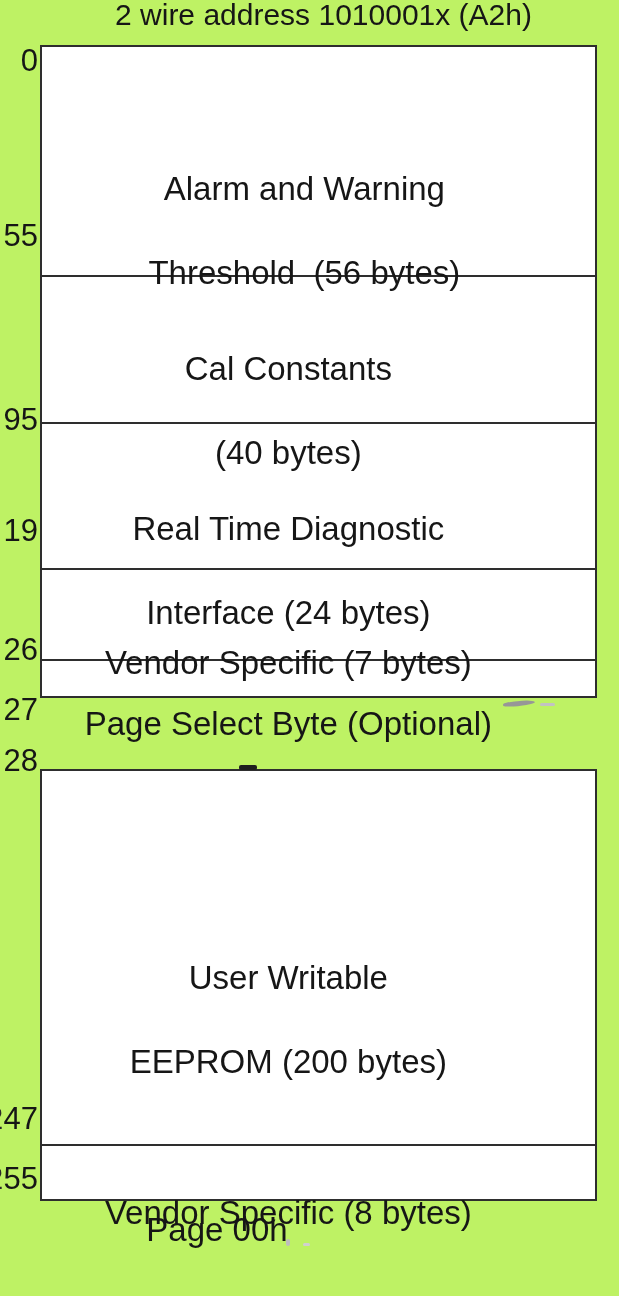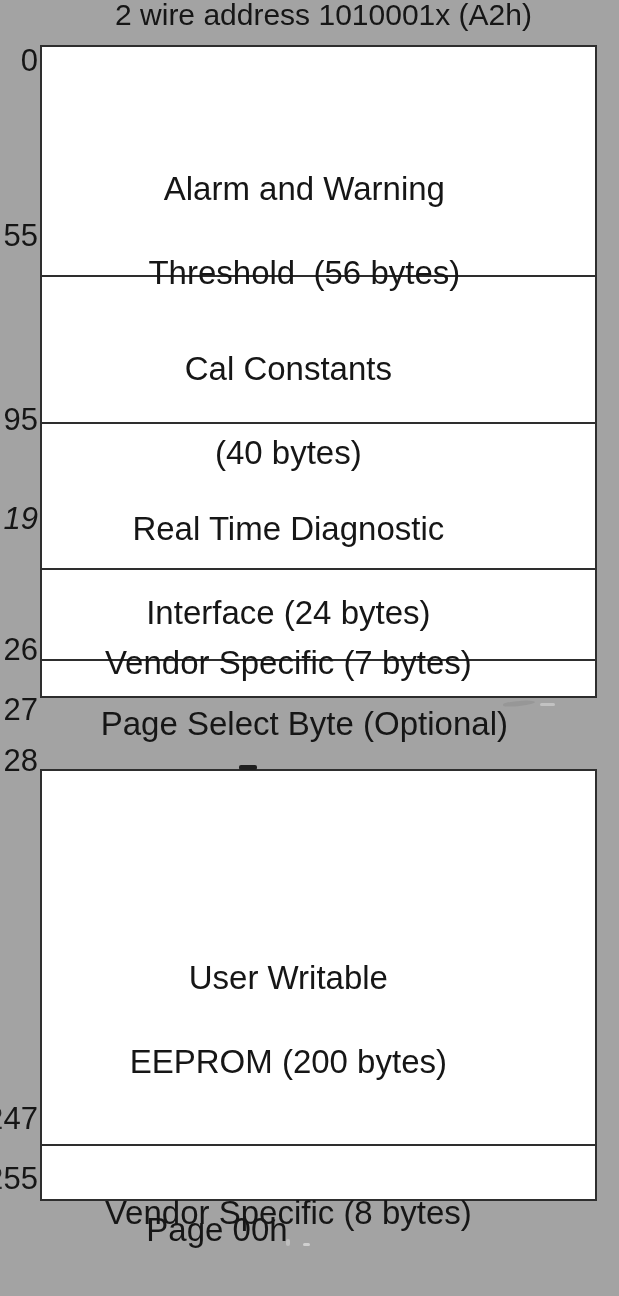--- a/index.html
+++ b/index.html
@@ -1,45 +1,45 @@
 <!DOCTYPE html>
 <html><head>
 <meta charset="utf-8">
 <style>
   html,body{margin:0;padding:0;background:#ffffff;}
   body{width:619px;height:1296px;overflow:hidden;
        font-family:"Liberation Sans","DejaVu Sans",sans-serif;color:#1c1c1c;}
-  .stage{position:relative;width:619px;height:1296px;background:#a3a3a3;}
+  .stage{position:relative;width:619px;height:1296px;background:#bef264;}
 
   .title{position:absolute;left:45px;top:-3px;width:557px;text-align:center;
          font-size:30px;line-height:36px;white-space:pre-wrap;color:#161616;}
 
   .box{position:absolute;box-sizing:border-box;border:2px solid #2e2e2e;background:#fff;}
   #box-upper{left:40px;top:45px;width:557px;height:653px;}
   #box-lower{left:40px;top:769px;width:557px;height:432px;}
 
   .hline{position:absolute;left:40px;width:557px;height:2px;background:#2e2e2e;}
   #div-1{top:275px;} #div-2{top:422px;} #div-3{top:568px;} #div-4{top:659px;}
   #div-5{top:1144px;}
 
   .sec{position:absolute;left:0;width:540px;text-align:center;
        font-size:33px;line-height:42px;white-space:pre-wrap;color:#161616;}
   .sec.boxwide{left:40px;width:492px;}
   #sec-alarm{top:126px;}
   #sec-cal{top:306px;text-align:center;}
   #sec-rtd{top:466px;}
   #sec-vs7{top:600px;}
-  #sec-psb{top:661px;padding-left:16px;}
+  #sec-psb{top:661px;}
   #sec-eeprom{top:915px;}
   #sec-vs8{top:1150px;}
 
   .addr{position:absolute;right:581px;text-align:right;white-space:nowrap;
         font-size:31px;line-height:31px;color:#161616;}
   #addr-0{top:45px;} #addr-55a{top:220px;} #addr-95{top:398px;margin-top:6px;}
-  #addr-19{top:503px;font-style:italic;} #addr-26{top:634px;} #addr-27{top:694px;}
+  #addr-19{top:515px;} #addr-26{top:634px;} #addr-27{top:694px;}
   #addr-28{top:745px;} #addr-47{top:1103px;} #addr-55b{top:1163px;}
 
   .sliver{position:absolute;left:0;width:3px;height:30px;overflow:hidden;
           font-size:31px;line-height:31px;color:#2a2a2a;}
   .sliver>span{display:inline-block;margin-left:-14px;}
   #sliver-47{top:1103px;} #sliver-55{top:1163px;}
 
   .footer{position:absolute;left:67px;top:1209px;width:300px;text-align:center;
           font-size:33px;line-height:42px;color:#161616;}
 

